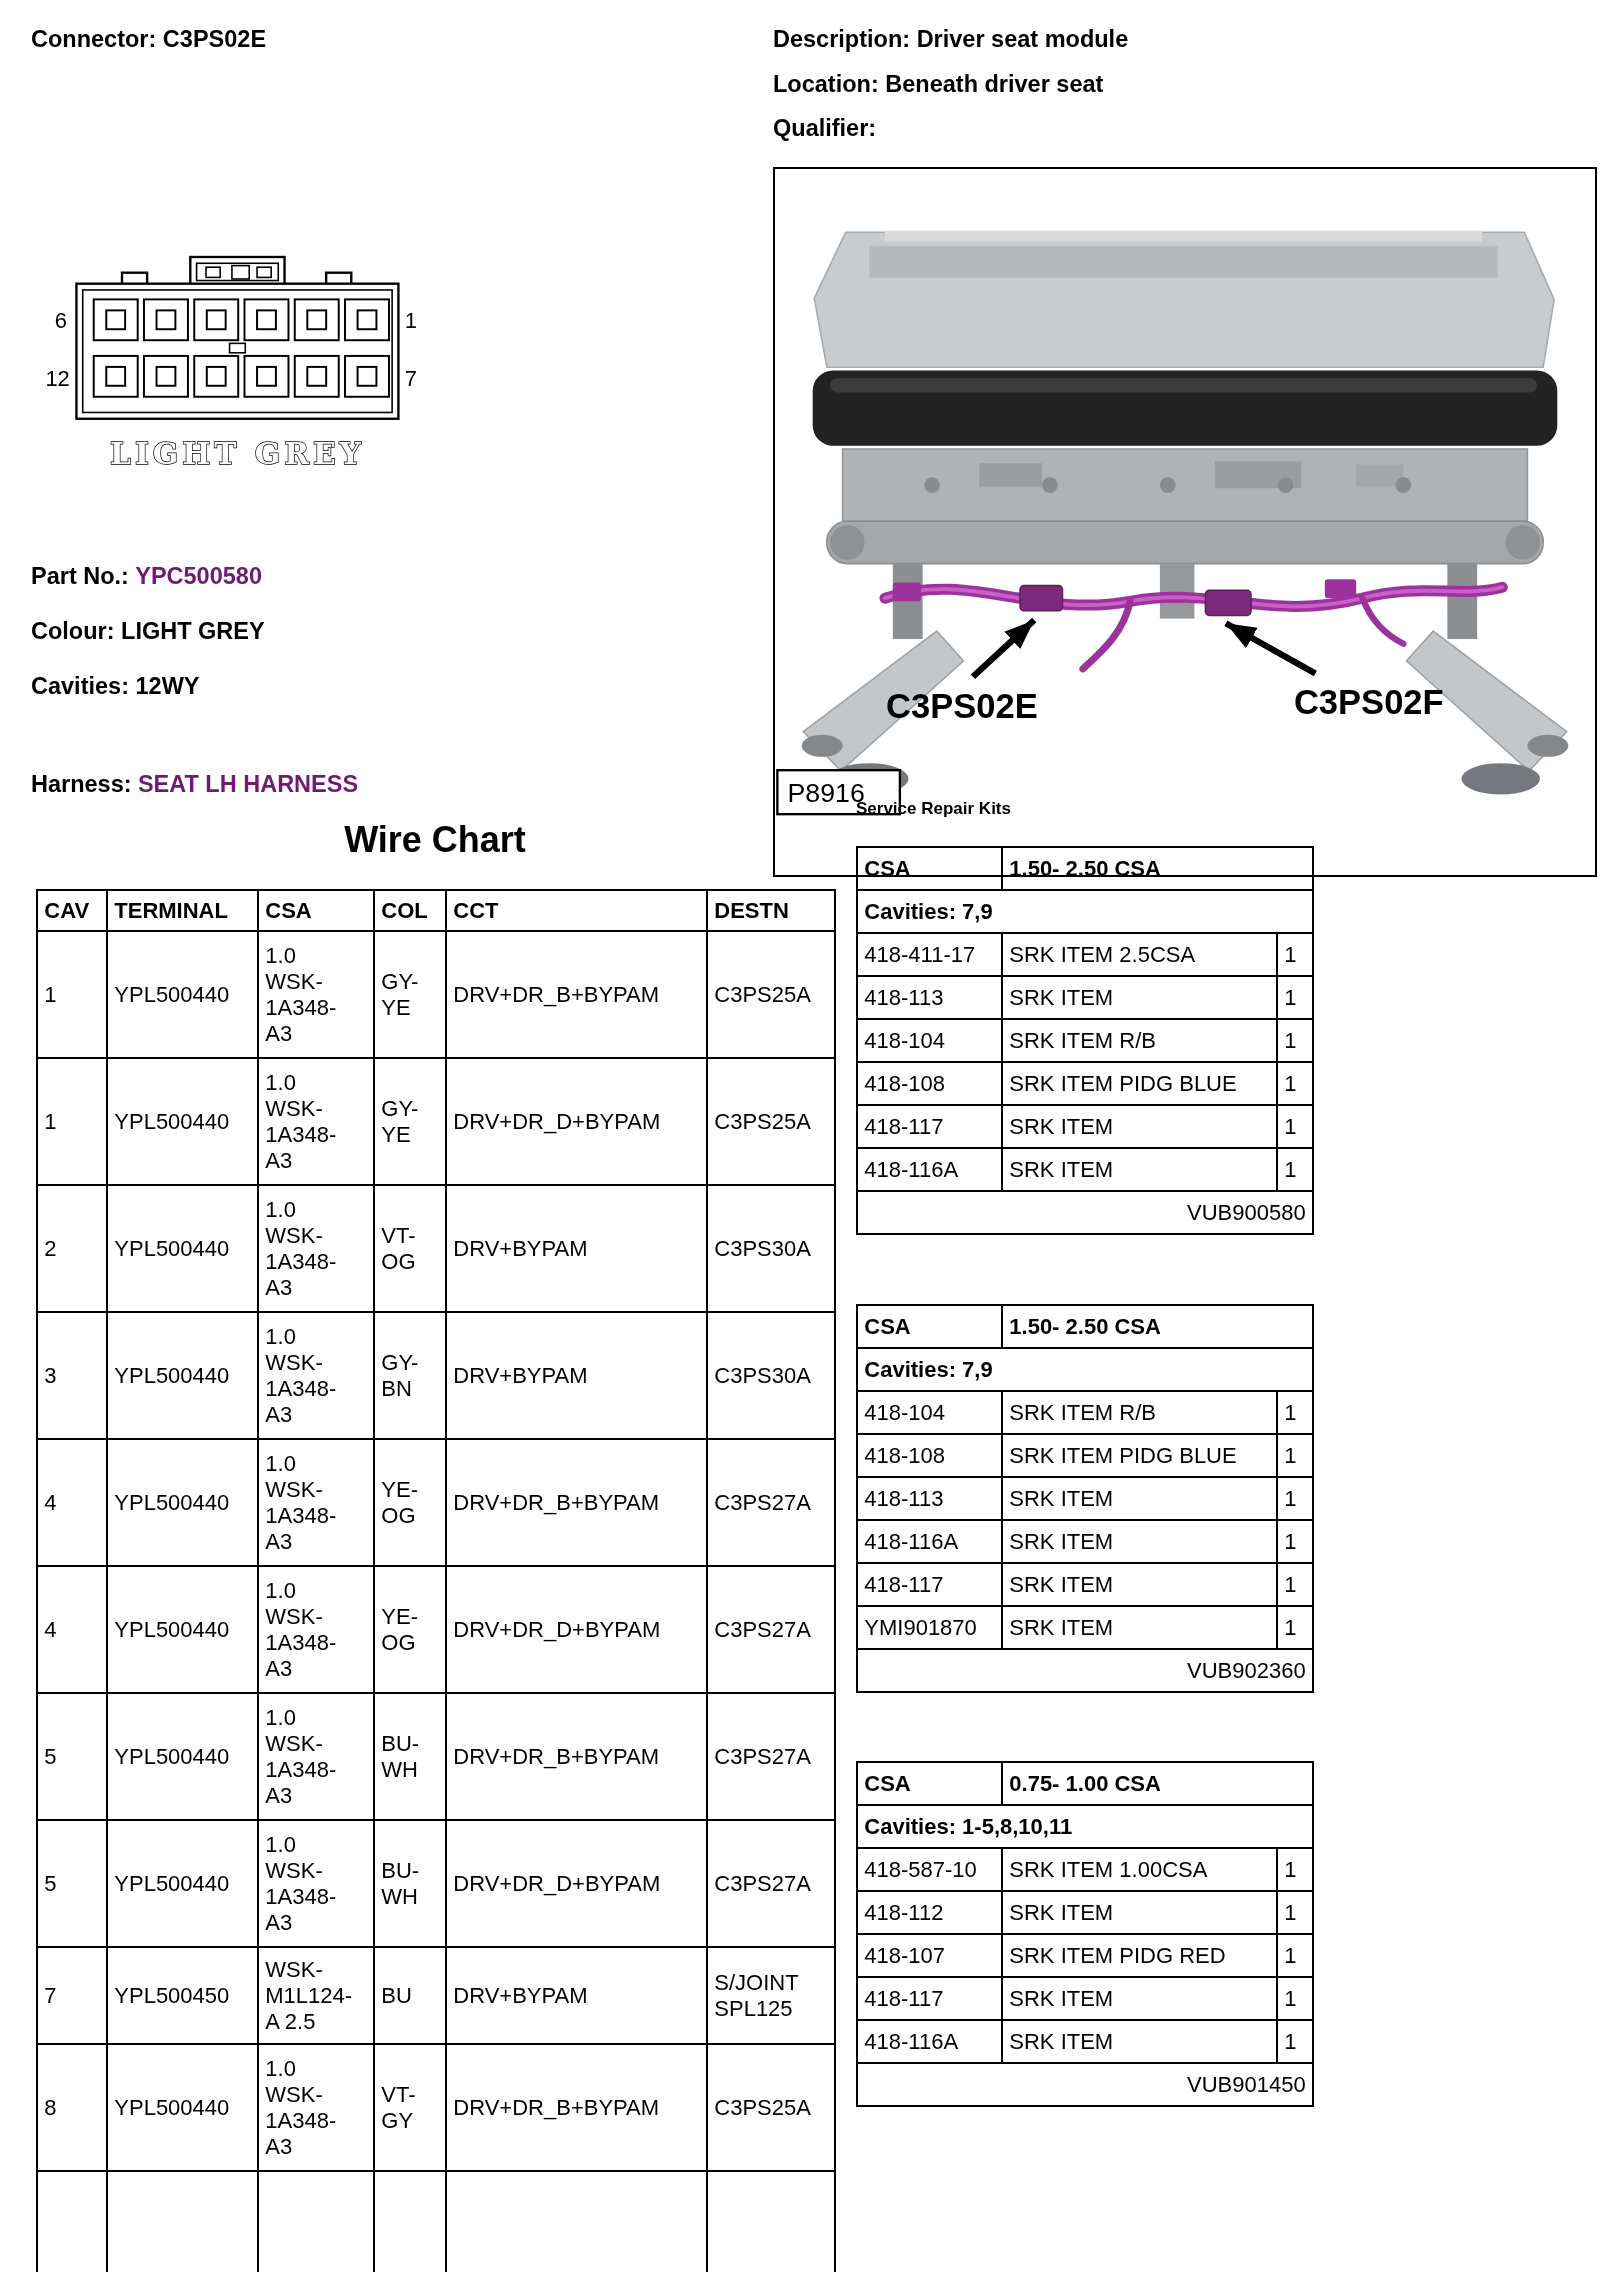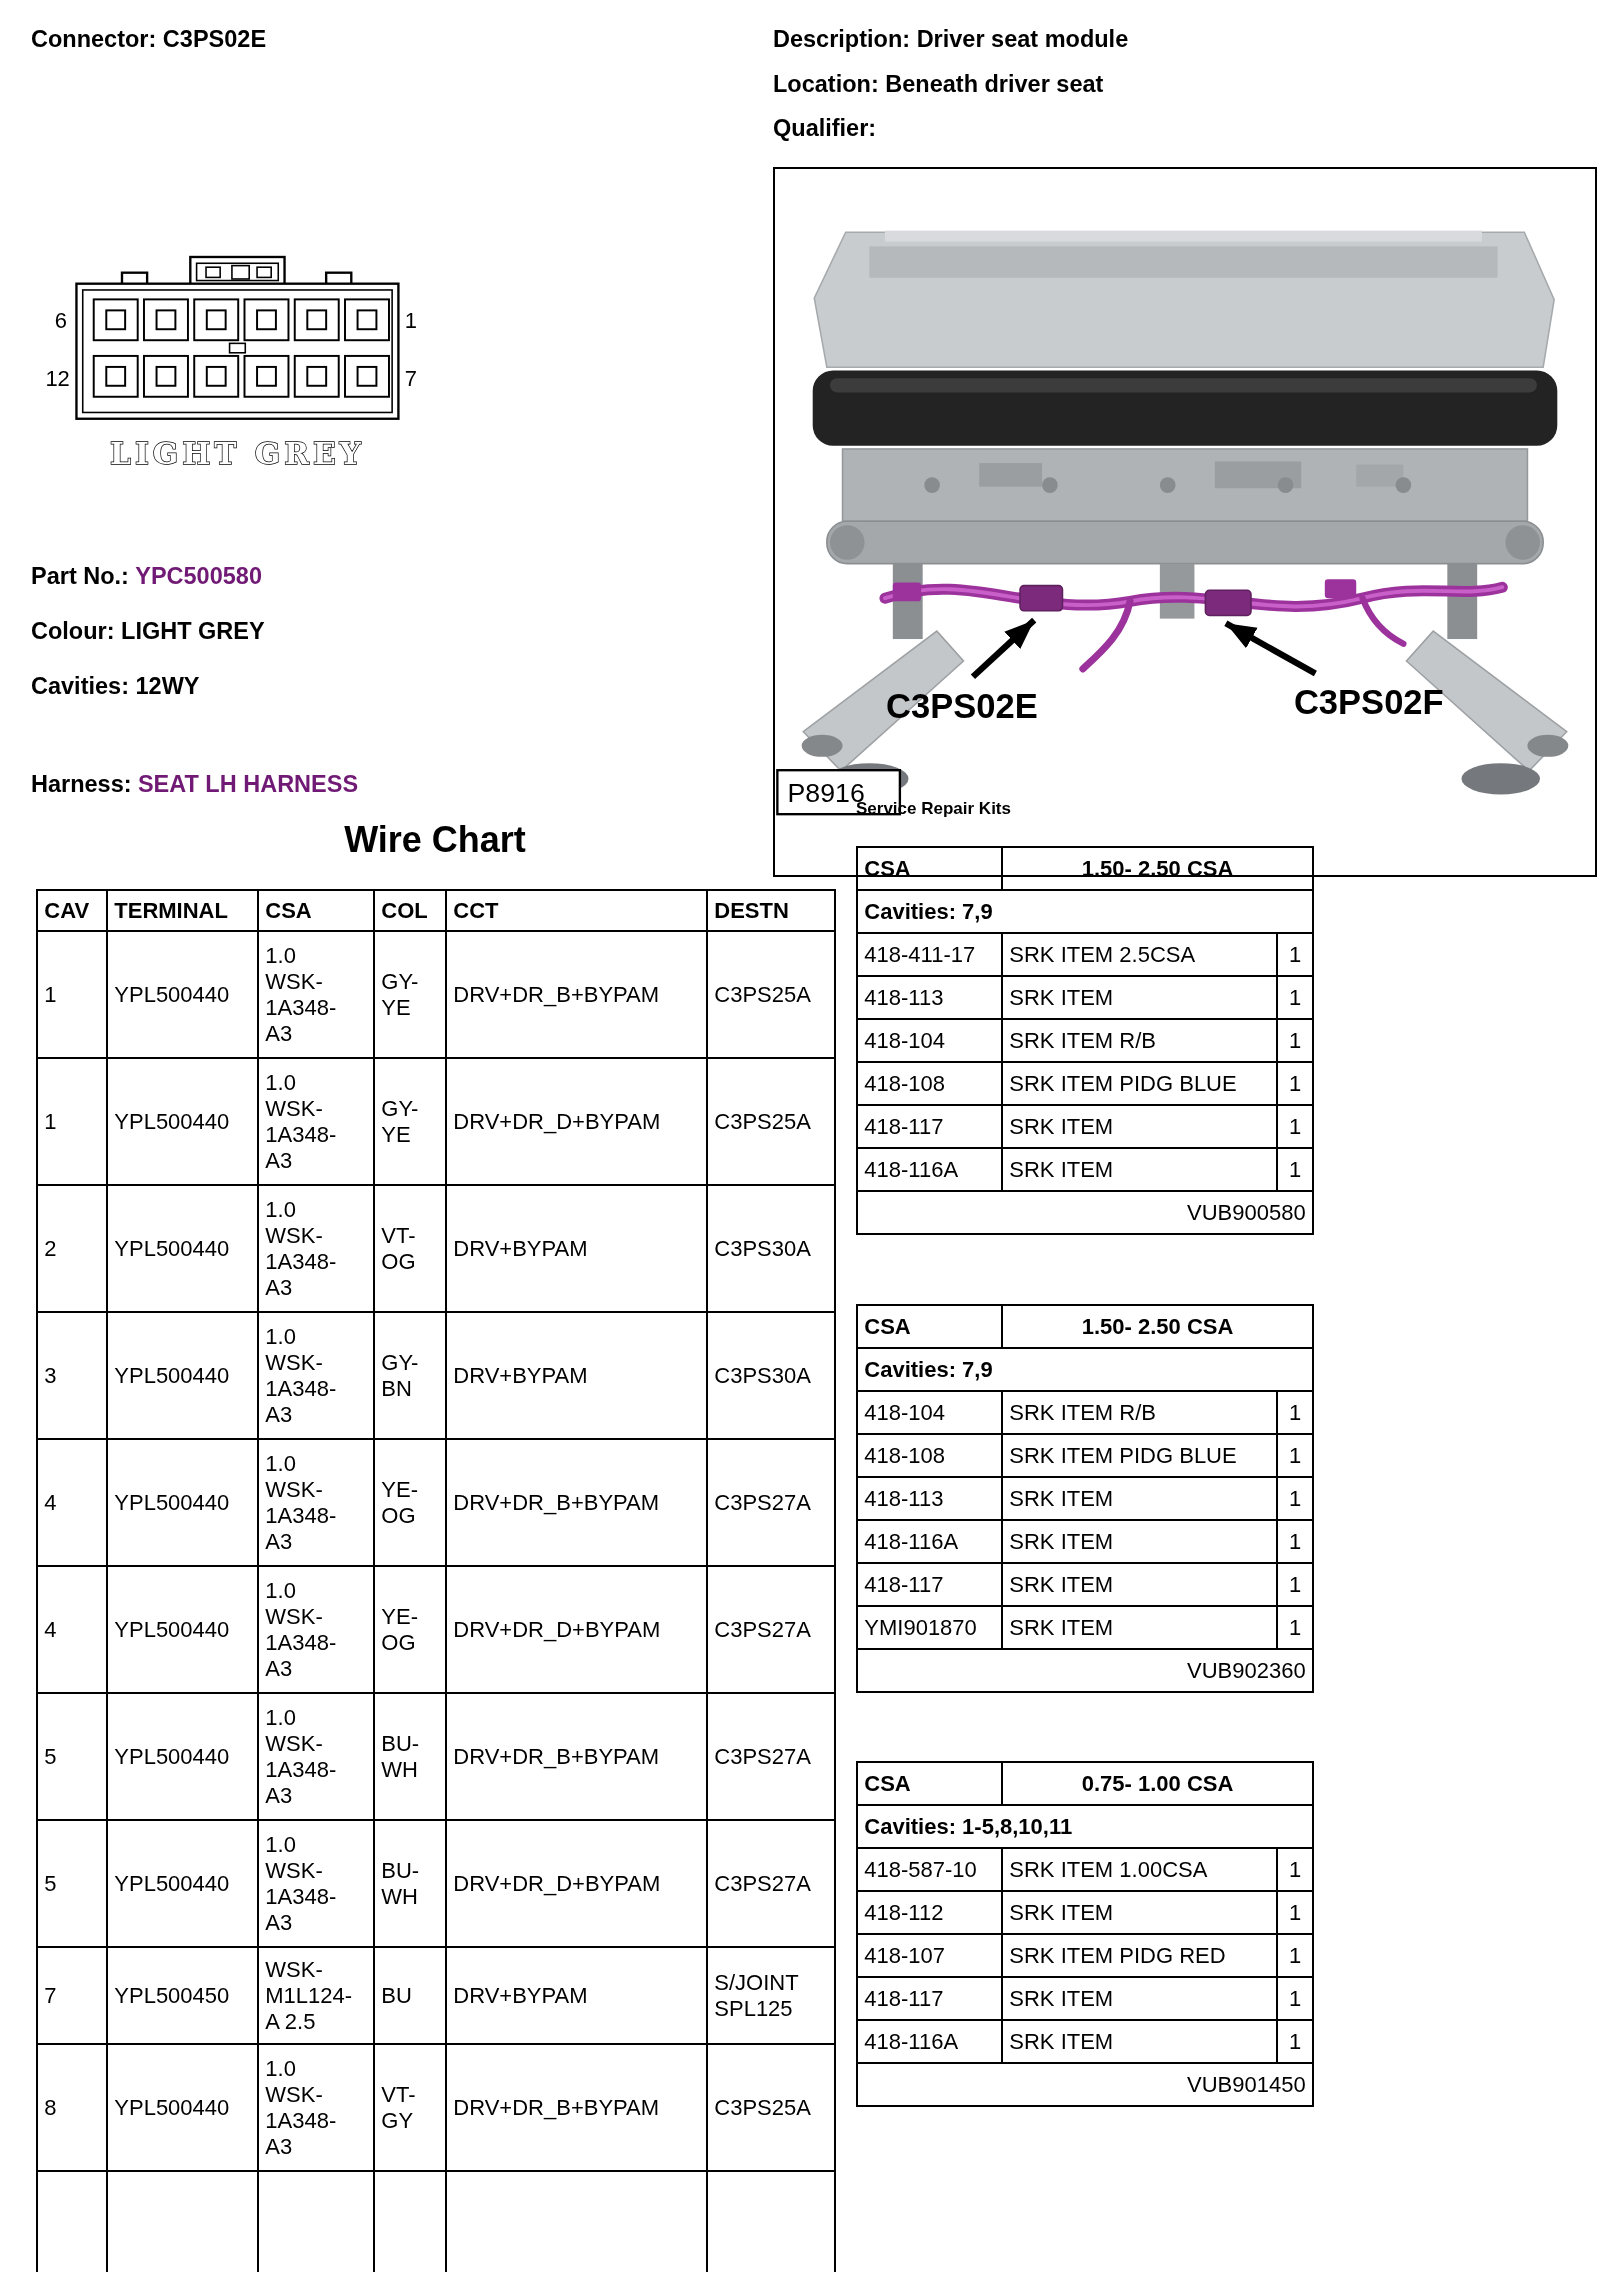--- a/index.html
+++ b/index.html
@@ -47,21 +47,21 @@
   .srk-title { position:absolute; left:856px; top:799px; font-size:17px; font-weight:bold; }
   .srk-table {
     position:absolute; left:856px; width:457px;
     border-collapse:collapse; table-layout:fixed; font-size:22px;
   }
   .srk-table td { border:2.4px solid #000; padding:1.6px 6.3px; vertical-align:middle; overflow:hidden; }
   .srk-table tr { height:43px; }
   #srk-table-1 { top:846px; }
   #srk-table-2 { top:1304px; }
   #srk-table-3 { top:1761px; }
-  .ctr { text-align:center; }
+  .ctr { }
   .rt  { text-align:right; }
   .s-code{width:145px} .s-desc{width:275px} .s-qty{width:36px}
 </style>
 </head>
 <body>
 
 <div id="page">
 
   <div class="abs hdr-line" style="left:31px; top:27px;">Connector: C3PS02E</div>
 

